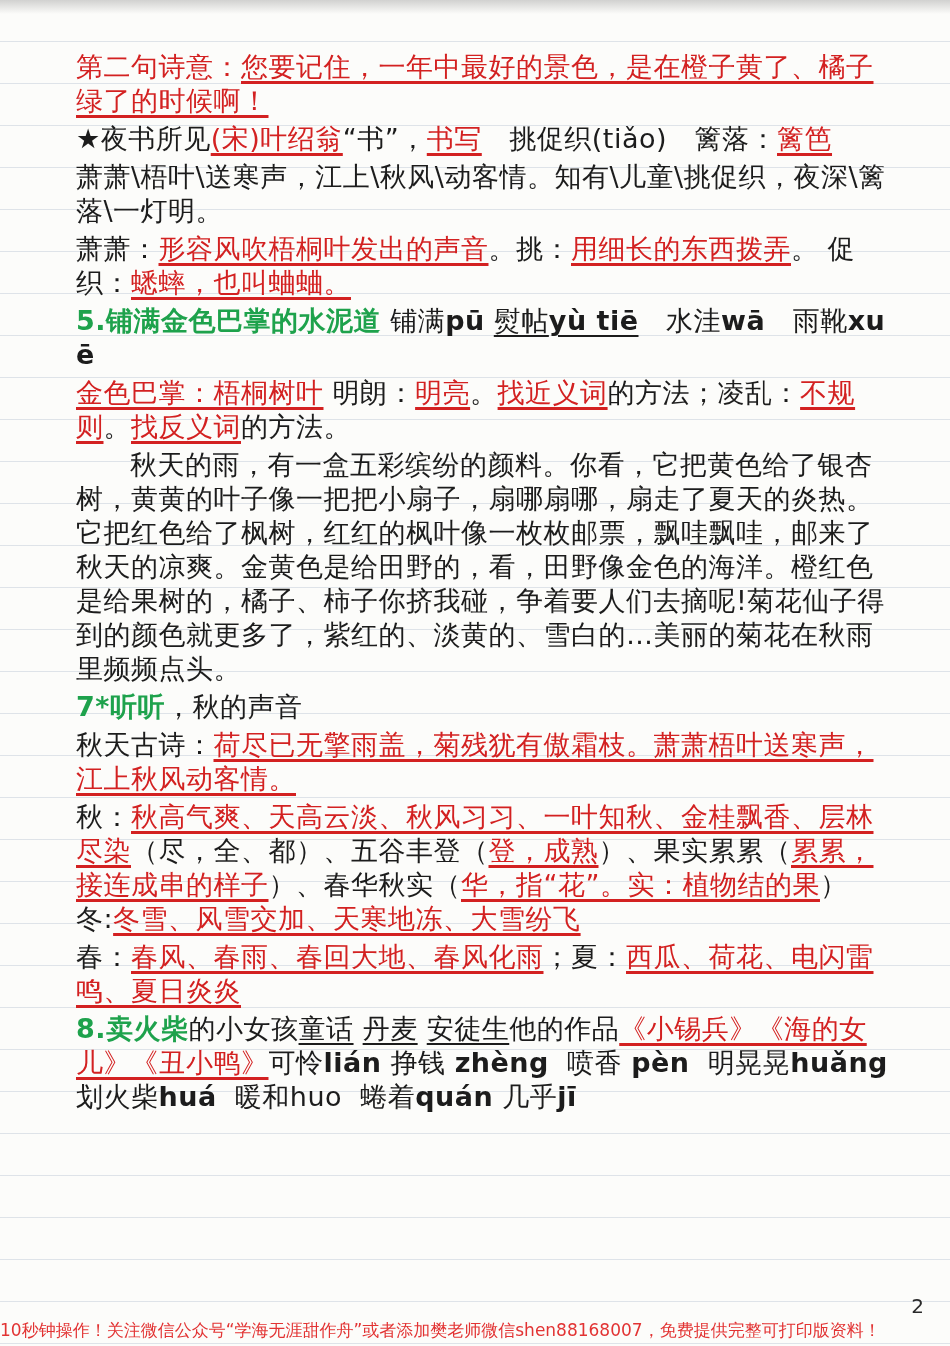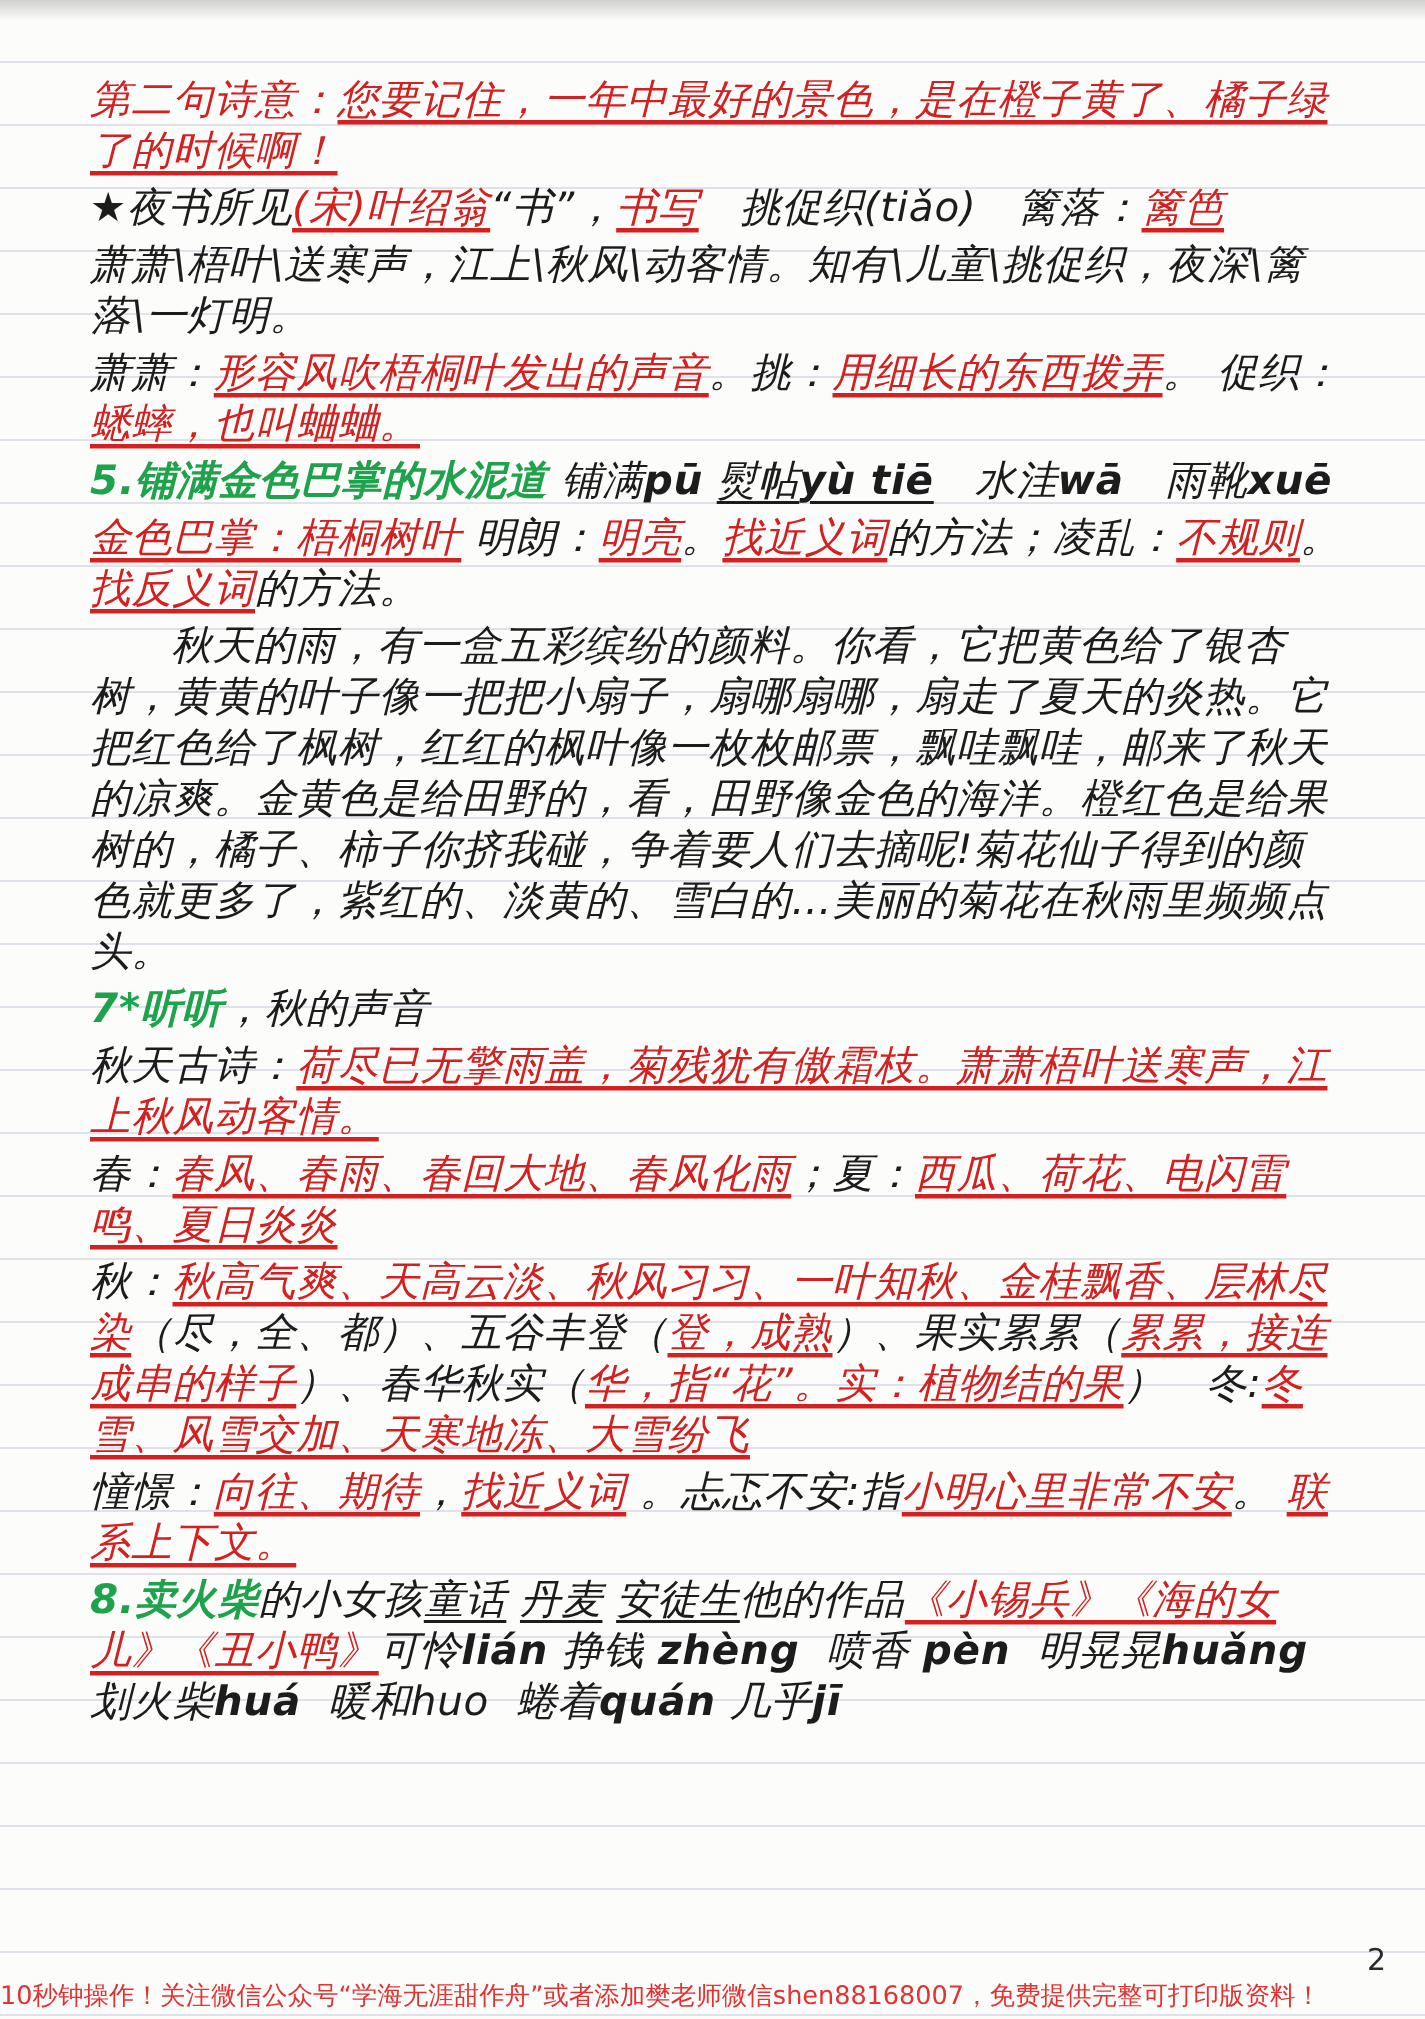--- a/index.html
+++ b/index.html
@@ -23,24 +23,23 @@
   }
   .content {
     position: relative;
     padding: 50px 55px 0 60px;
     font-size: 27px;
     line-height: 34px;
     color: #1c1c1c;
     letter-spacing: 0.5px;
   }
   .para {
-    margin: 0 0 4px 0;
+    margin: 0 0 4px 16px;
     white-space: pre-wrap;
     word-break: break-all;
-    font-style: italic;
   }
   .para.indent { text-indent: 2em; }
 
   
   .s-k  { color: #1c1c1c; }
   .s-b  { color: #1c1c1c; font-weight: bold; }
   .s-ku { color: #1c1c1c; text-decoration: underline; text-decoration-thickness: 2px; text-underline-offset: 5px; text-align: center; }
   .s-bu { color: #1c1c1c; font-weight: bold; text-decoration: underline; text-decoration-thickness: 2px; text-underline-offset: 5px; }
   .s-r  { color: #d32121; }
   .s-ru { color: #d32121; text-decoration: underline; text-decoration-color: #d32121; text-decoration-thickness: 2.5px; text-underline-offset: 5px; }
@@ -70,20 +69,19 @@
   <div class="content" id="doc-body">
       <p class="para"><span class="s-r">第二句诗意：</span><span class="s-ru">您要记住，一年中最好的景色，是在橙子黄了、橘子绿了的时候啊！</span></p>
       <p class="para"><span class="s-k">★夜书所见</span><span class="s-ru">(宋)叶绍翁</span><span class="s-k">“书”，</span><span class="s-ru">书写</span><span class="s-k">　挑促织(tiǎo)　篱落：</span><span class="s-ru">篱笆</span></p>
       <p class="para"><span class="s-k">萧萧\梧叶\送寒声，江上\秋风\动客情。知有\儿童\挑促织，夜深\篱落\一灯明。</span></p>
       <p class="para"><span class="s-k">萧萧：</span><span class="s-ru">形容风吹梧桐叶发出的声音</span><span class="s-k">。挑：</span><span class="s-ru">用细长的东西拨弄</span><span class="s-k">。 促织：</span><span class="s-ru">蟋蟀，也叫蛐蛐。</span></p>
       <p class="para"><span class="s-g">5.铺满金色巴掌的水泥道</span><span class="s-k"> 铺满</span><span class="s-b">pū</span><span class="s-k"> </span><span class="s-ku">熨帖</span><span class="s-bu">yù tiē</span><span class="s-k">　水洼</span><span class="s-b">wā</span><span class="s-k">　雨靴</span><span class="s-b">xuē</span></p>
       <p class="para"><span class="s-ru">金色巴掌：梧桐树叶</span><span class="s-k"> 明朗：</span><span class="s-ru">明亮</span><span class="s-k">。</span><span class="s-ru">找近义词</span><span class="s-k">的方法；凌乱：</span><span class="s-ru">不规则</span><span class="s-k">。</span><span class="s-ru">找反义词</span><span class="s-k">的方法。</span></p>
       <p class="para indent"><span class="s-k">秋天的雨，有一盒五彩缤纷的颜料。你看，它把黄色给了银杏树，黄黄的叶子像一把把小扇子，扇哪扇哪，扇走了夏天的炎热。它把红色给了枫树，红红的枫叶像一枚枚邮票，飘哇飘哇，邮来了秋天的凉爽。金黄色是给田野的，看，田野像金色的海洋。橙红色是给果树的，橘子、柿子你挤我碰，争着要人们去摘呢!菊花仙子得到的颜色就更多了，紫红的、淡黄的、雪白的…美丽的菊花在秋雨里频频点头。</span></p>
       <p class="para"><span class="s-g">7*听听</span><span class="s-k">，秋的声音</span></p>
       <p class="para"><span class="s-k">秋天古诗：</span><span class="s-ru">荷尽已无擎雨盖，菊残犹有傲霜枝。萧萧梧叶送寒声，江上秋风动客情。</span></p>
+      <p class="para"><span class="s-k">秋：</span><span class="s-ru">秋高气爽、天高云淡、秋风习习、一叶知秋、金桂飘香、层林尽染</span><span class="s-k">（尽，全、都）、五谷丰登（</span><span class="s-ru">登，成熟</span><span class="s-k">）、果实累累（</span><span class="s-ru">累累，接连成串的样子</span><span class="s-k">）、春华秋实（</span><span class="s-ru">华，指“花”。实：植物结的果</span><span class="s-k">）　冬:</span><span class="s-ru">冬雪、风雪交加、天寒地冻、大雪纷飞</span></p>
       <p class="para"><span class="s-k">春：</span><span class="s-ru">春风、春雨、春回大地、春风化雨</span><span class="s-k">；夏：</span><span class="s-ru">西瓜、荷花、电闪雷鸣、夏日炎炎</span></p>
-      <p class="para"><span class="s-k">秋：</span><span class="s-ru">秋高气爽、天高云淡、秋风习习、一叶知秋、金桂飘香、层林尽染</span><span class="s-k">（尽，全、都）、五谷丰登（</span><span class="s-ru">登，成熟</span><span class="s-k">）、果实累累（</span><span class="s-ru">累累，接连成串的样子</span><span class="s-k">）、春华秋实（</span><span class="s-ru">华，指“花”。实：植物结的果</span><span class="s-k">）　冬:</span><span class="s-ru">冬雪、风雪交加、天寒地冻、大雪纷飞</span></p>
-      <p class="para"><span class="s-k">憧憬：</span><span class="s-ru">向往、期待</span><span class="s-k">，</span><span class="s-ru">找近义词</span><span class="s-k"> 。忐忑不安:指</span><span class="s-ru">小明心里非常不安</span><span class="s-k">。 </span><span class="s-ru">联系上下文。</span></p>
       <p class="para"><span class="s-g">8.卖火柴</span><span class="s-k">的小女孩</span><span class="s-ku">童话</span><span class="s-k"> </span><span class="s-ku">丹麦</span><span class="s-k"> </span><span class="s-ku">安徒生</span><span class="s-k">他的作品</span><span class="s-ru">《小锡兵》《海的女儿》《丑小鸭》</span><span class="s-k">可怜</span><span class="s-b">lián</span><span class="s-k"> 挣钱 </span><span class="s-b">zhèng</span><span class="s-k">  喷香 </span><span class="s-b">pèn</span><span class="s-k">  明晃晃</span><span class="s-b">huǎng</span><span class="s-k"> 划火柴</span><span class="s-b">huá</span><span class="s-k">  暖和huo  蜷着</span><span class="s-b">quán</span><span class="s-k"> 几乎</span><span class="s-b">jī</span></p>
     </div>
   <div class="page-number">2</div>
   <div class="footer">10秒钟操作！关注微信公众号“学海无涯甜作舟”或者添加樊老师微信shen88168007，免费提供完整可打印版资料！</div>
 </div>
 
 </body></html>

